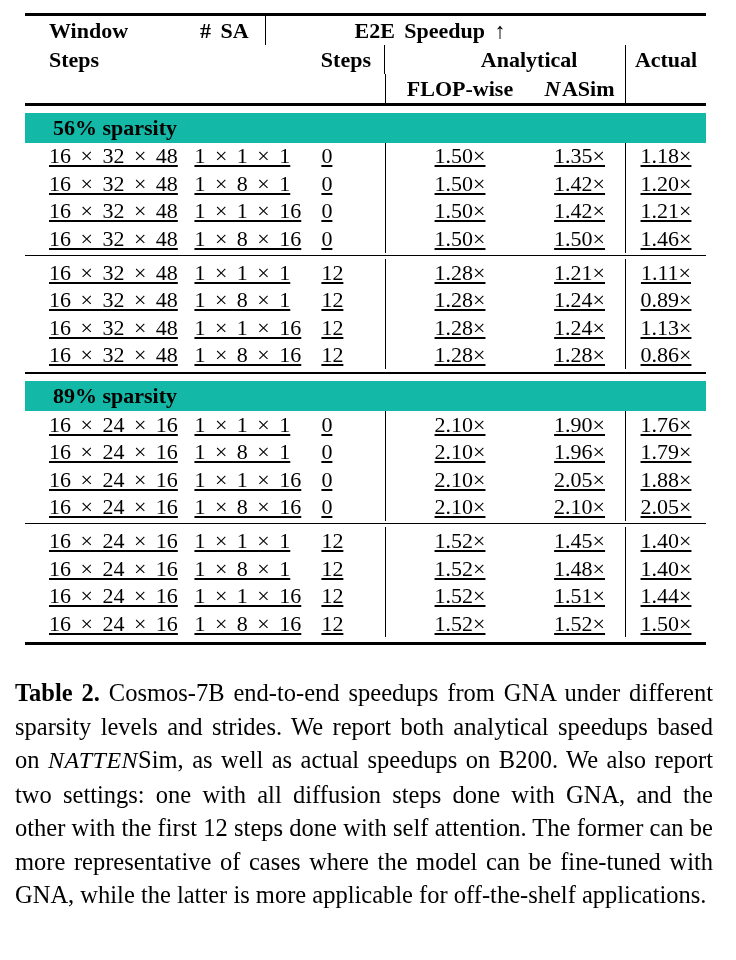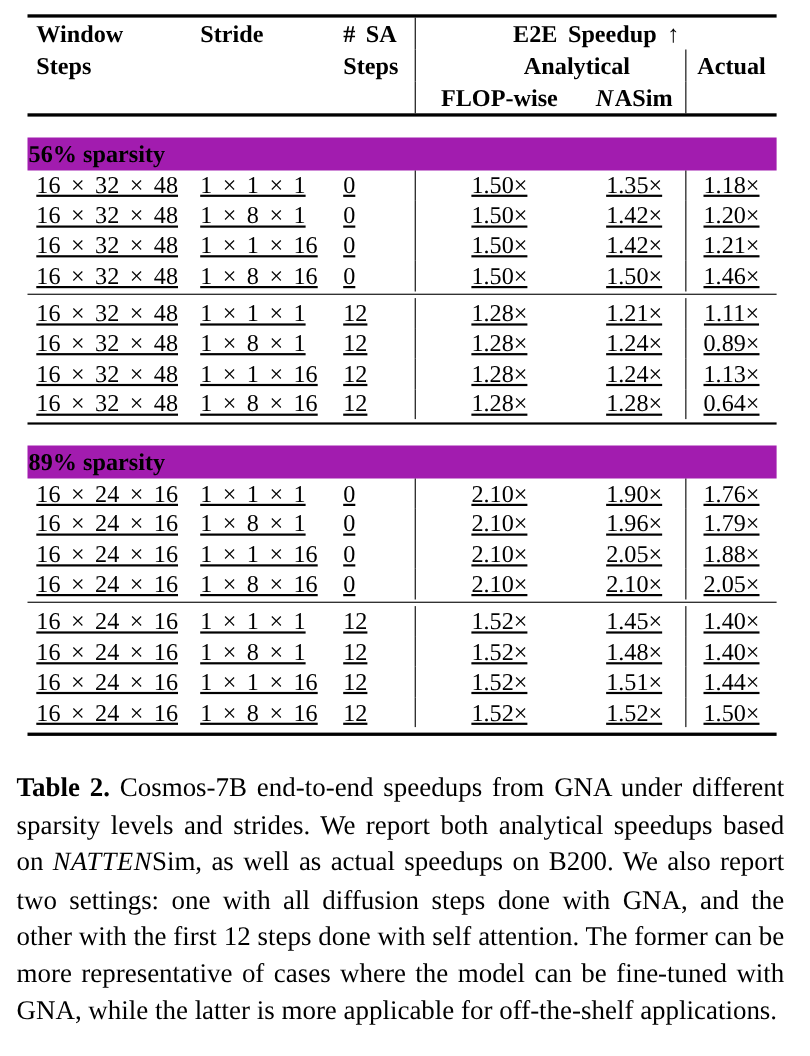--- a/index.html
+++ b/index.html
@@ -39,37 +39,37 @@
     text-decoration: underline;
   }
   .c {
     box-sizing: border-box;
     display: flex;
     align-items: center;
     align-self: stretch;
     word-spacing: 4px;
     white-space: nowrap;
   }
-  .c1 { width: 157px; padding-left: 8px; }
+  .c1 { width: 157px; padding-left: 8px; margin-left: 16px; }
   .c2 { width: 128px; }
   .c3 { width: 67px;  padding-left: 2px; }
   .c4 { width: 153px; justify-content: center; border-left: 1.5px solid #000; text-align: right; }
   .c5 { width: 93px;  justify-content: center; }
   .c6 { width: 83px;  justify-content: center; border-left: 1.5px solid #000; }
   .span3 { width: 329px; justify-content: center; border-left: 1.5px solid #000; }
   .span2 { width: 246px; justify-content: center; border-left: 1.5px solid #000; padding-left: 48px; }
 
   .band {
     box-sizing: border-box;
     height: 30px;
-    margin-top: 19px;
-    background: #a21caf;
+    margin-top: 7px;
+    background: #14b8a6;
     font-weight: bold;
     line-height: 30px;
-    padding-left: 1px;
+    padding-left: 28px;
   }
 
   .cal {
     font-style: italic;
     letter-spacing: 0.5px;
   }
   .hrow .cal { font-weight: bold; margin-right: 1px; }
 
   
   .caption {
@@ -83,21 +83,20 @@
 </style>
 </head>
 <body>
 
 <div class="t-table">
   <div class="rule top"></div>
 
   <div>
     <div class="hrow">
       <div class="c c1">Window</div>
-      <div class="c c2">Stride</div>
       <div class="c c3"># SA</div>
       <div class="c span3">E2E Speedup ↑</div>
     </div>
     <div class="hrow">
       <div class="c c1">Steps</div>
       <div class="c c2"></div>
       <div class="c c3">Steps</div>
       <div class="c span2">Analytical</div>
       <div class="c c6">Actual</div>
     </div>
@@ -174,21 +173,21 @@
     <div class="c c4">1.28×</div>
     <div class="c c5">1.24×</div>
     <div class="c c6">1.13×</div>
   </div>
       <div class="row">
     <div class="c c1">16 × 32 × 48</div>
     <div class="c c2">1 × 8 × 16</div>
     <div class="c c3">12</div>
     <div class="c c4">1.28×</div>
     <div class="c c5">1.28×</div>
-    <div class="c c6">0.64×</div>
+    <div class="c c6">0.86×</div>
   </div>
       <div class="rule medium"></div>
       <div class="band">89% sparsity</div>
       <div class="row">
     <div class="c c1">16 × 24 × 16</div>
     <div class="c c2">1 × 1 × 1</div>
     <div class="c c3">0</div>
     <div class="c c4">2.10×</div>
     <div class="c c5">1.90×</div>
     <div class="c c6">1.76×</div>

